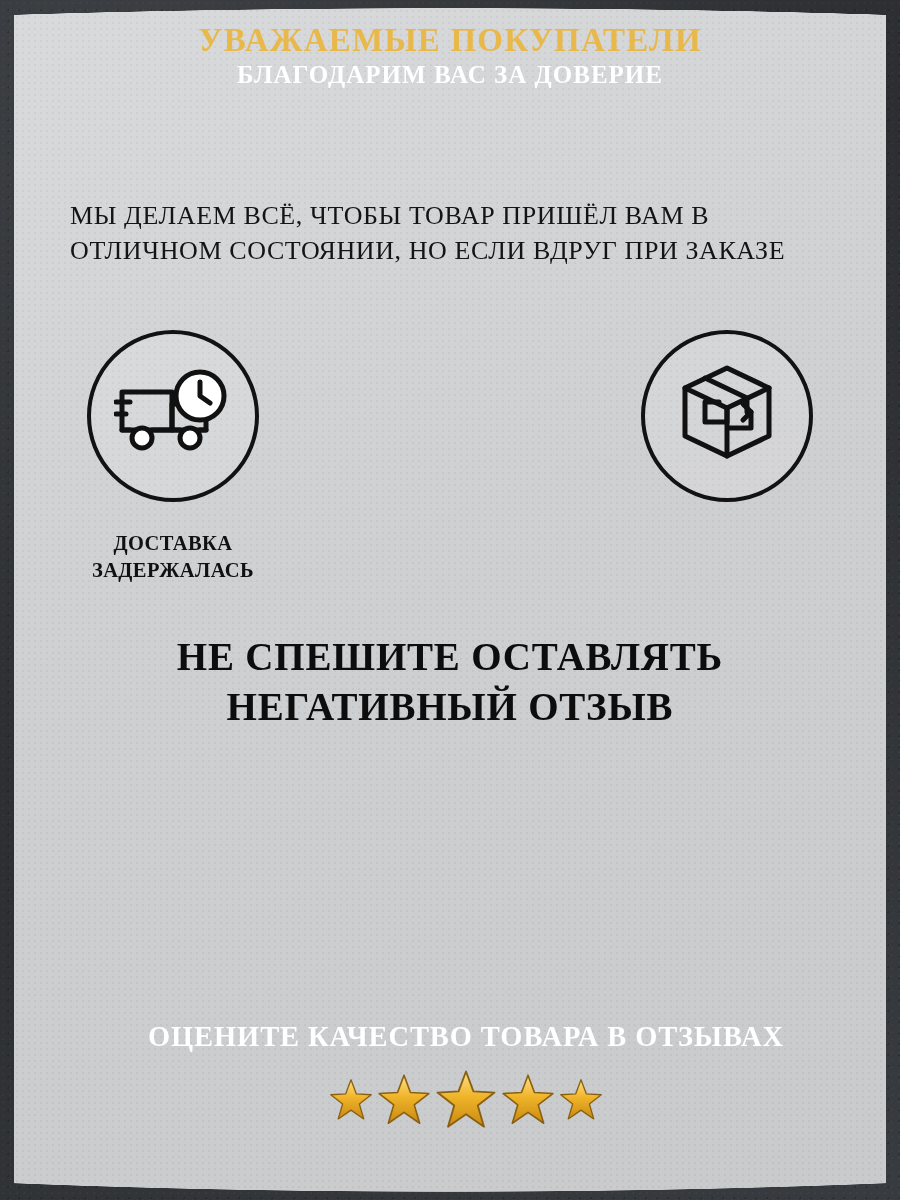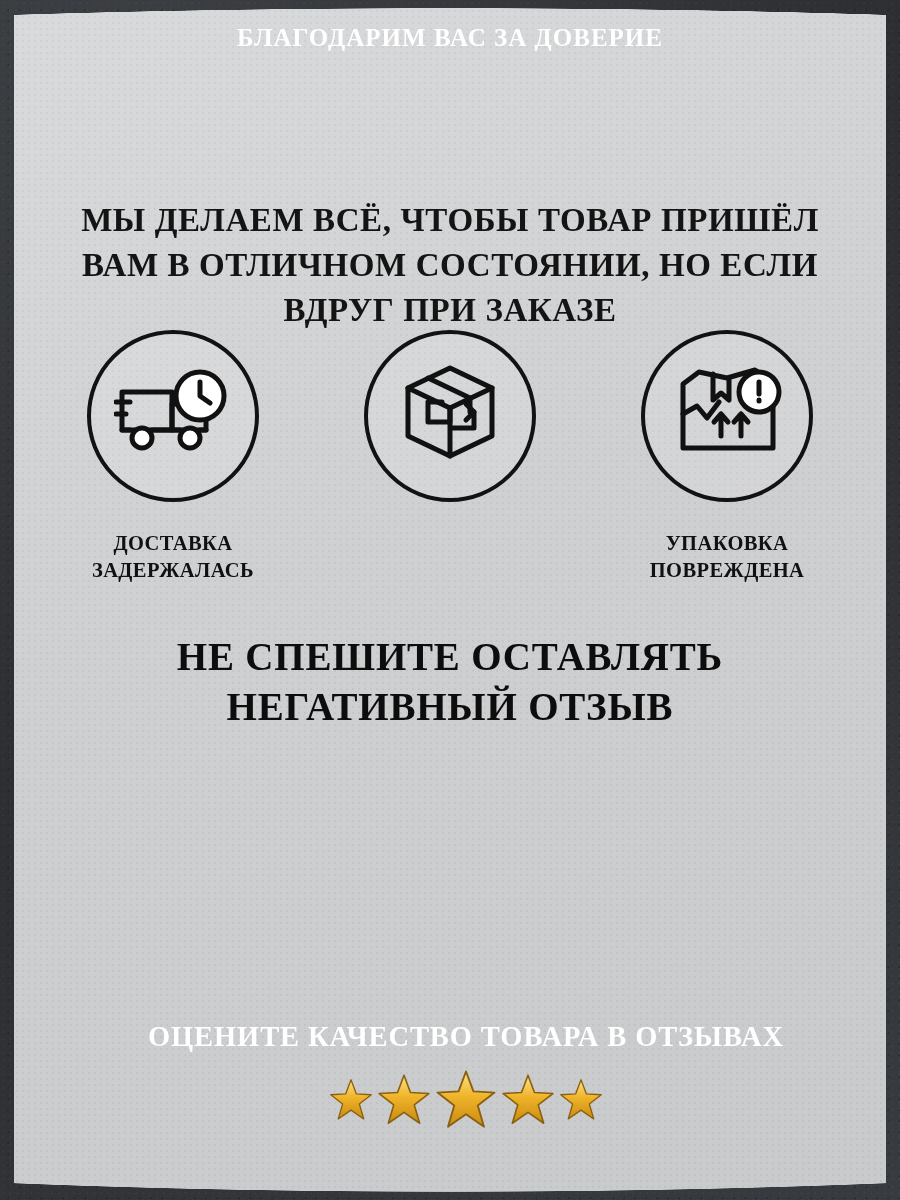--- a/index.html
+++ b/index.html
@@ -103,23 +103,22 @@
     line-height: 1.25;
     text-transform: uppercase;
   }
 
   
   .intro {
     position: absolute;
     top: 198px;
     left: 70px;
     right: 70px;
-    text-align: center;
-    font-size: 33px;
-    font-weight: bold;
+    font-size: 26px;
+    font-weight: normal;
     letter-spacing: 0.6px;
     line-height: 1.36;
     color: #141414;
     text-transform: uppercase;
   }
 
   
   .icons-row {
     position: absolute;
     top: 330px;
@@ -218,20 +217,21 @@
 </head>
 <body>
 
 <div class="poster">
 
   <div class="light-panel"></div>
 
   <div class="content">
 
     <div class="header">
+      <div class="header-title">УВАЖАЕМЫЕ ПОКУПАТЕЛИ</div>
       <div class="header-sub">БЛАГОДАРИМ ВАС ЗА ДОВЕРИЕ</div>
     </div>
 
     <div class="intro">МЫ ДЕЛАЕМ ВСЁ, ЧТОБЫ ТОВАР ПРИШЁЛ ВАМ В ОТЛИЧНОМ СОСТОЯНИИ, НО ЕСЛИ ВДРУГ ПРИ ЗАКАЗЕ</div>
 
     <div class="icons-row">
 
       <div class="icon-item">
         <div class="icon-circle">
           <span>
@@ -259,37 +259,20 @@
               <path d="M102 30 v48 L60 98"></path>
               <path d="M38 20 L80 40 v14"></path>
               <path d="M52 44 h-14 v20 h22 v-12"></path>
               <path d="M62 70 h22 v-16"></path>
               <path d="M76 46 l8 8 -8 8"></path>
             </svg>
           </span>
         </div>
       </div>
 
-      <div class="icon-item">
-        <div class="icon-circle">
-          <span>
-            <svg width="116" height="104" viewBox="0 0 116 104" fill="none" stroke="#111" stroke-width="5" stroke-linecap="round" stroke-linejoin="round">
-              <path d="M14 22 L30 10 L58 16 L86 8 L104 20 v66 H14 Z"></path>
-              <path d="M44 12 v26 l8 -7 8 7 V16"></path>
-              <path d="M14 52 l14 -8 10 12 12 -16"></path>
-              <path d="M52 74 v-22 M52 52 l-7 8 M52 52 l7 8"></path>
-              <path d="M72 74 v-22 M72 52 l-7 8 M72 52 l7 8"></path>
-              <circle cx="90" cy="30" r="20" fill="#fff"></circle>
-              <path d="M90 20 v12"></path>
-              <path d="M90 38 v1"></path>
-            </svg>
-          </span>
-        </div>
-        <div class="icon-caption">УПАКОВКА ПОВРЕЖДЕНА</div>
-      </div>
 
     </div>
 
     <div class="headline">НЕ СПЕШИТЕ ОСТАВЛЯТЬ НЕГАТИВНЫЙ ОТЗЫВ</div>
 
 
   </div>
 
   <div class="footer">
     <div class="footer-title">ОЦЕНИТЕ КАЧЕСТВО ТОВАРА В ОТЗЫВАХ</div>

